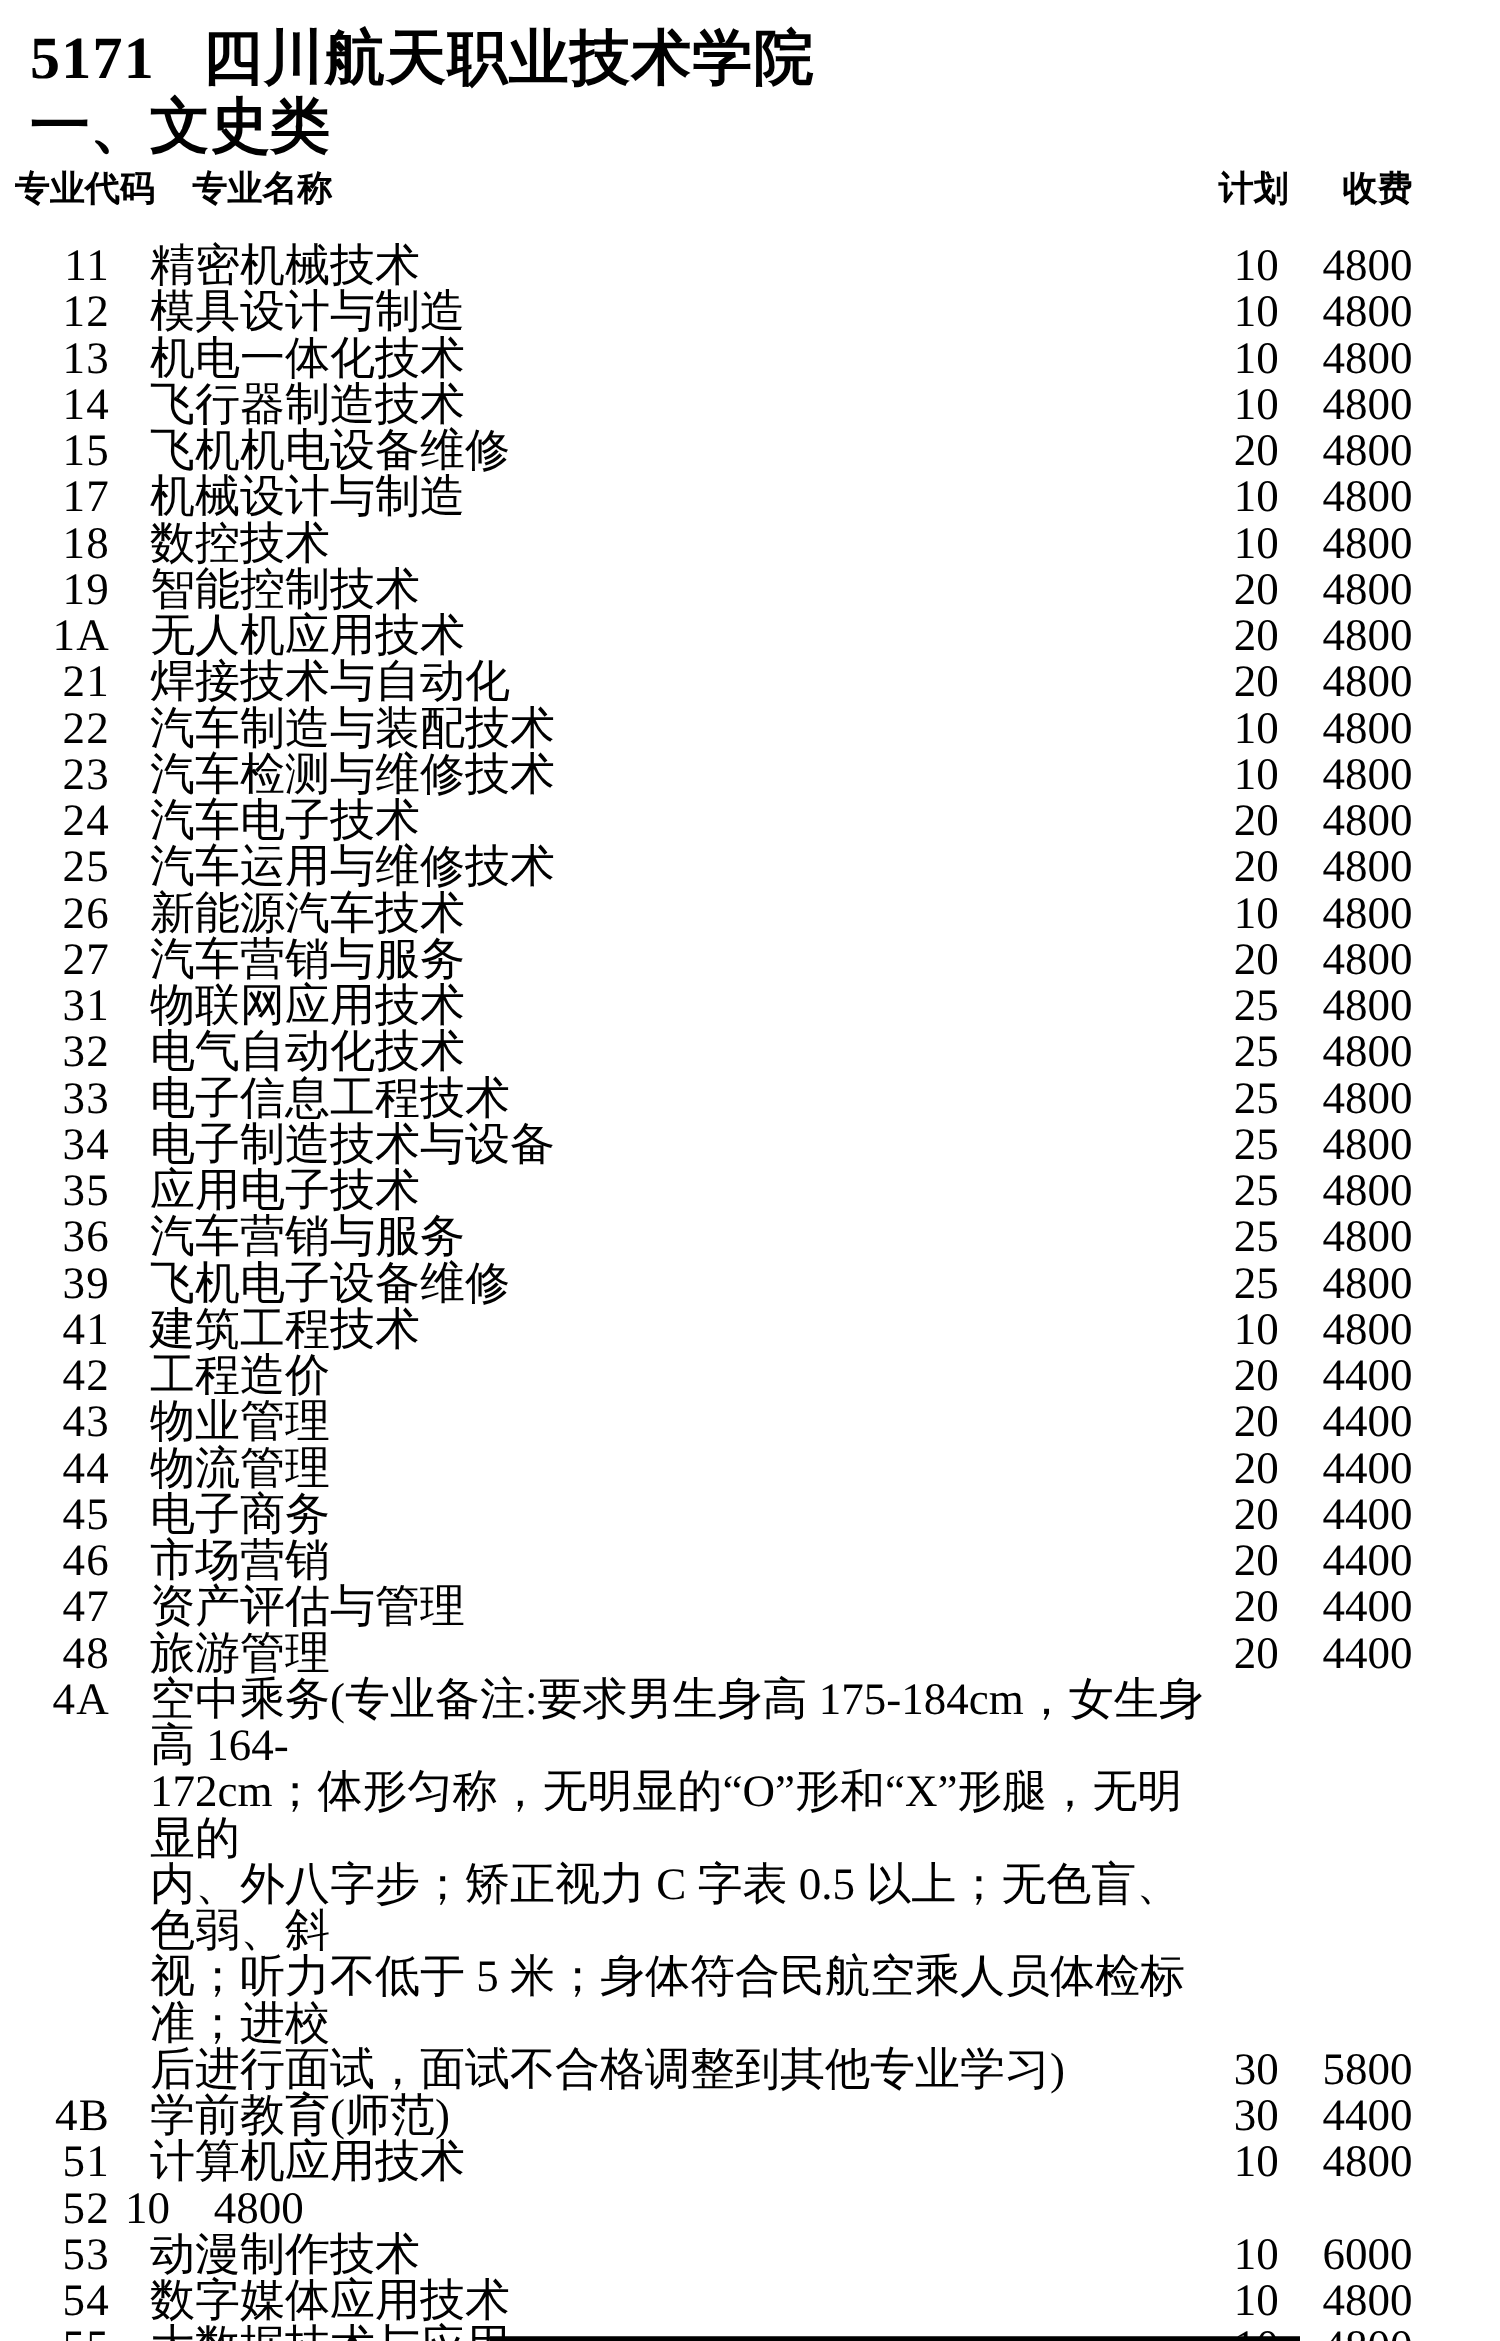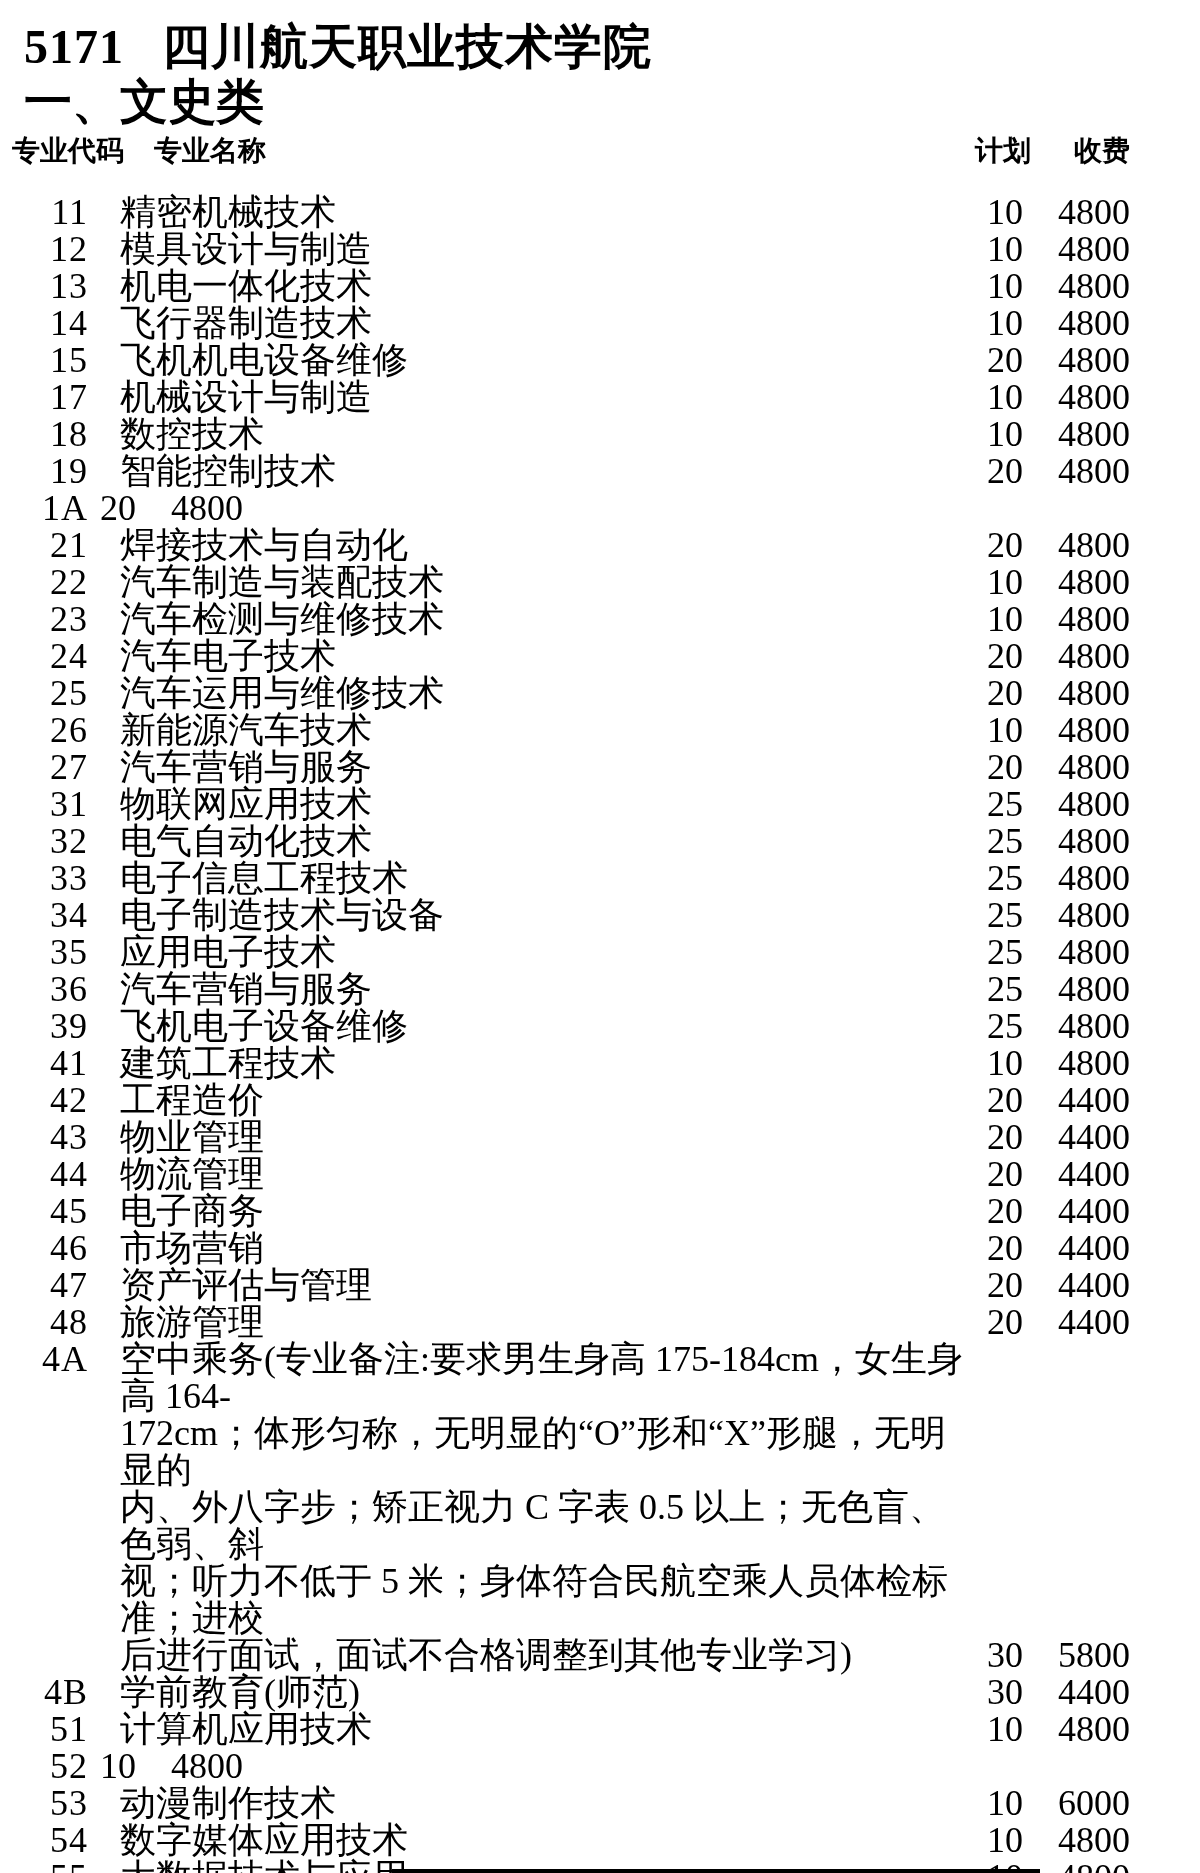--- a/index.html
+++ b/index.html
@@ -164,20 +164,21 @@
 
         <div class="row">
           <span class="cell-code">19</span>
           <span class="cell-name">智能控制技术</span>
           <span class="cell-plan">20</span>
           <span class="cell-fee">4800</span>
         </div>
 
         <div class="row">
           <span class="cell-code">1A</span>
+          <span class="cell-name">无人机应用技术</span>
           <span class="cell-plan">20</span>
           <span class="cell-fee">4800</span>
         </div>
 
         <div class="row">
           <span class="cell-code">21</span>
           <span class="cell-name">焊接技术与自动化</span>
           <span class="cell-plan">20</span>
           <span class="cell-fee">4800</span>
         </div>

